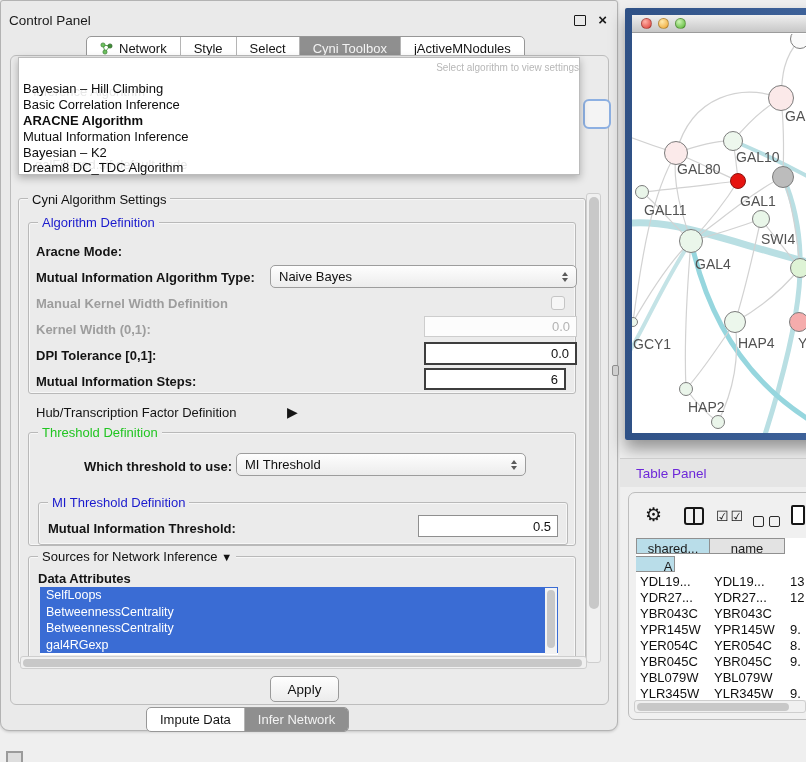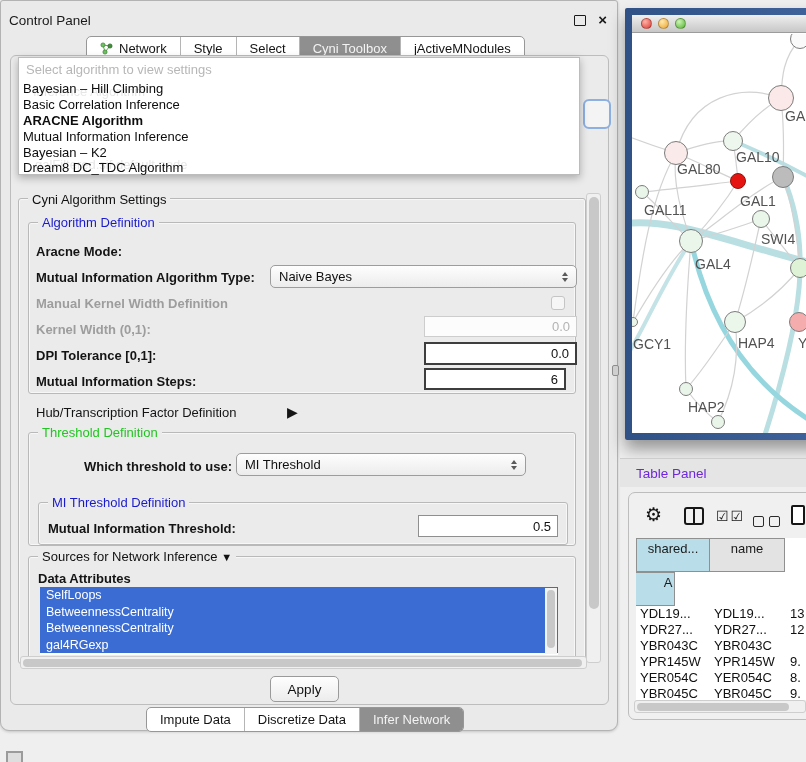--- a/index.html
+++ b/index.html
@@ -21,21 +21,21 @@
   .tab.sel{background:#8f8f8f;color:#f3f3f3;}
   .tab .neticon{margin-right:6px;display:inline-flex;}
   .top-tabs{left:86px;top:36px;}
   .bottom-tabs{left:146px;top:707px;}
   
   .inner-panel{left:10px;top:55px;width:597px;height:648px;background:#ebebeb;border:1px solid #bdbdbd;border-radius:6px;}
   .focus-combo{left:583px;top:99px;width:24px;height:26px;background:#f4f4f4;border:2px solid #8db0e2;border-radius:6px;}
   
   .dropdown{left:18px;top:57px;width:560px;height:116px;background:rgba(255,255,255,.96);
             border:1px solid #bcbcbc;box-shadow:0 3px 8px rgba(0,0,0,.28);z-index:6;}
-  .dd-prompt{position:absolute;left:0;top:4px;width:100%;text-align:left;font-size:13px;color:#b7b7b7;margin-left:7px;}
+  .dd-prompt{position:absolute;left:0;top:4px;width:100%;text-align:right;font-size:10px;color:#b7b7b7;}
   .dd-item{position:absolute;left:4px;font-size:13px;color:#0d0d0d;white-space:nowrap;line-height:15px;}
   .dd-item.bold{font-weight:bold;}
   .ghost{position:absolute;font-size:13px;color:#444;opacity:.13;white-space:nowrap;}
   
   .box{border:1px solid #b9b9b9;border-radius:3px;box-shadow:inset 0 0 0 1px rgba(255,255,255,.6);}
   .box-label{font-size:13px;background:#ebebeb;padding:0 4px;white-space:nowrap;z-index:2;}
   .blue{color:#1a1acd;}
   .green{color:#22c522;}
   .lbl{font-size:13px;font-weight:bold;color:#141414;white-space:nowrap;}
   .lbl.dis{color:#9d9d9d;}
@@ -80,21 +80,21 @@
   .tp-bar{left:620px;top:458px;width:186px;height:29px;background:#e5e5e5;border-top:1px solid #cdcdcd;
           display:flex;align-items:center;padding-left:16px;box-sizing:border-box;font-size:13.5px;color:#6d28d9;}
   .tp-body{left:628px;top:492px;width:192px;height:226px;background:#f0f0f0;border:1px solid #bdbdbd;border-radius:7px;}
   .gear{font-size:19px;color:#141414;line-height:19px;}
   .split-ic{width:20px;height:18px;border:2px solid #161616;border-radius:3px;box-sizing:border-box;position:relative;}
   .split-ic:before{content:"";position:absolute;left:7px;top:0;width:2px;height:14px;background:#161616;}
   .checkpair{font-size:14px;color:#161616;letter-spacing:2px;}
   .ubox{width:9px;height:9px;border:1.5px solid #2a2a2a;border-radius:2px;display:inline-block;margin-right:5px;}
   .doc-ic{width:14px;height:20px;border:2px solid #161616;border-radius:2px;box-sizing:border-box;background:#fff;}
   .tbl{left:636px;top:538px;width:170px;height:162px;overflow:hidden;background:#fff;}
-  .th{display:inline-block;box-sizing:border-box;height:34px;line-height:20px;text-align:center;
+  .th{display:inline-block;box-sizing:border-box;height:16px;line-height:20px;text-align:center;
       font-size:13px;color:#1b1b1b;border:1px solid #909090;vertical-align:top;}
   .th.blue-h{background:#b9dde9;}
   .th.gray-h{background:#e3e3e3;}
   .tr{height:16px;line-height:16px;white-space:nowrap;}
   .td-c{display:inline-block;box-sizing:border-box;padding-left:4px;font-size:13px;color:#101010;vertical-align:top;overflow:hidden;}
   .splitter{left:612px;top:365px;width:7px;height:11px;background:#cfcfcf;border:1px solid #8d8d8d;border-radius:2px;box-sizing:border-box;}
   .mini-ic{left:6px;top:751px;width:17px;height:14px;border:2px solid #9b9b9b;background:#dedede;box-sizing:border-box;}
 </style>
 </head>
 <body>
@@ -234,23 +234,20 @@
     <div class="sb-thumb" style="left:2px;top:2px;width:559px;height:8px;"></div>
   </div>
 
   <div class="abs btn" style="left:270px;top:676px;width:67px;height:24px;">
     <span>Apply</span>
   </div>
 
   <div class="abs tabs bottom-tabs">
     <div class="tab">
         <span>Impute Data</span>
-      </div>
-    <div class="tab">
-        <span>Discretize Data</span>
       </div>
     <div class="tab sel">
         <span>Infer Network</span>
       </div>
   </div>
 
   <div class="abs netwin">
     <div class="netinner">
       <div class="mac-bar">
         <span class="light l-red"></span>

